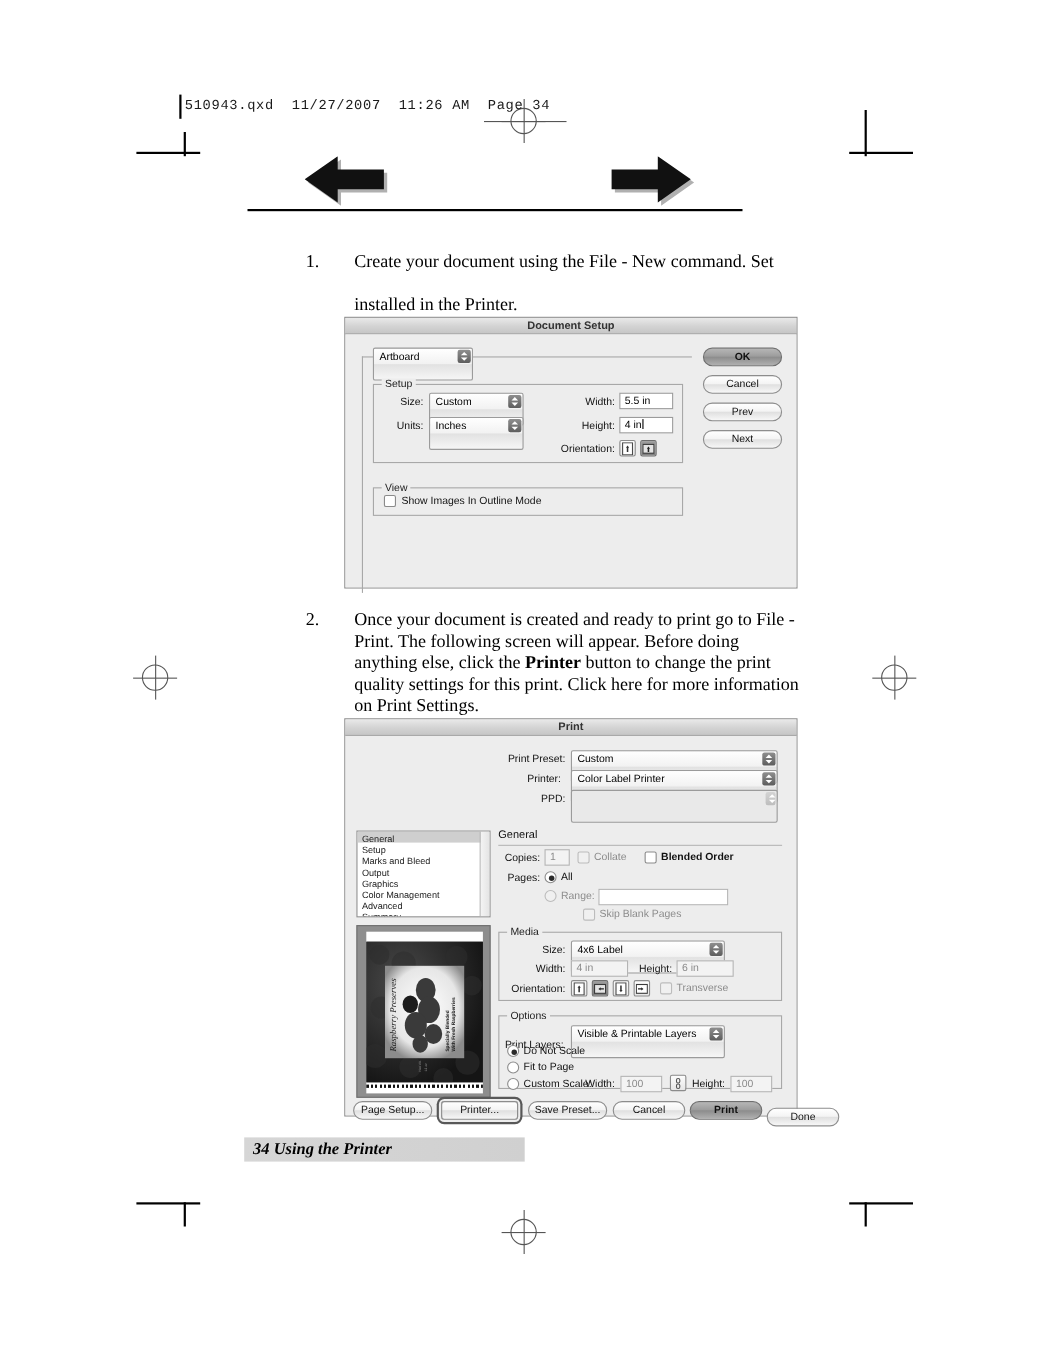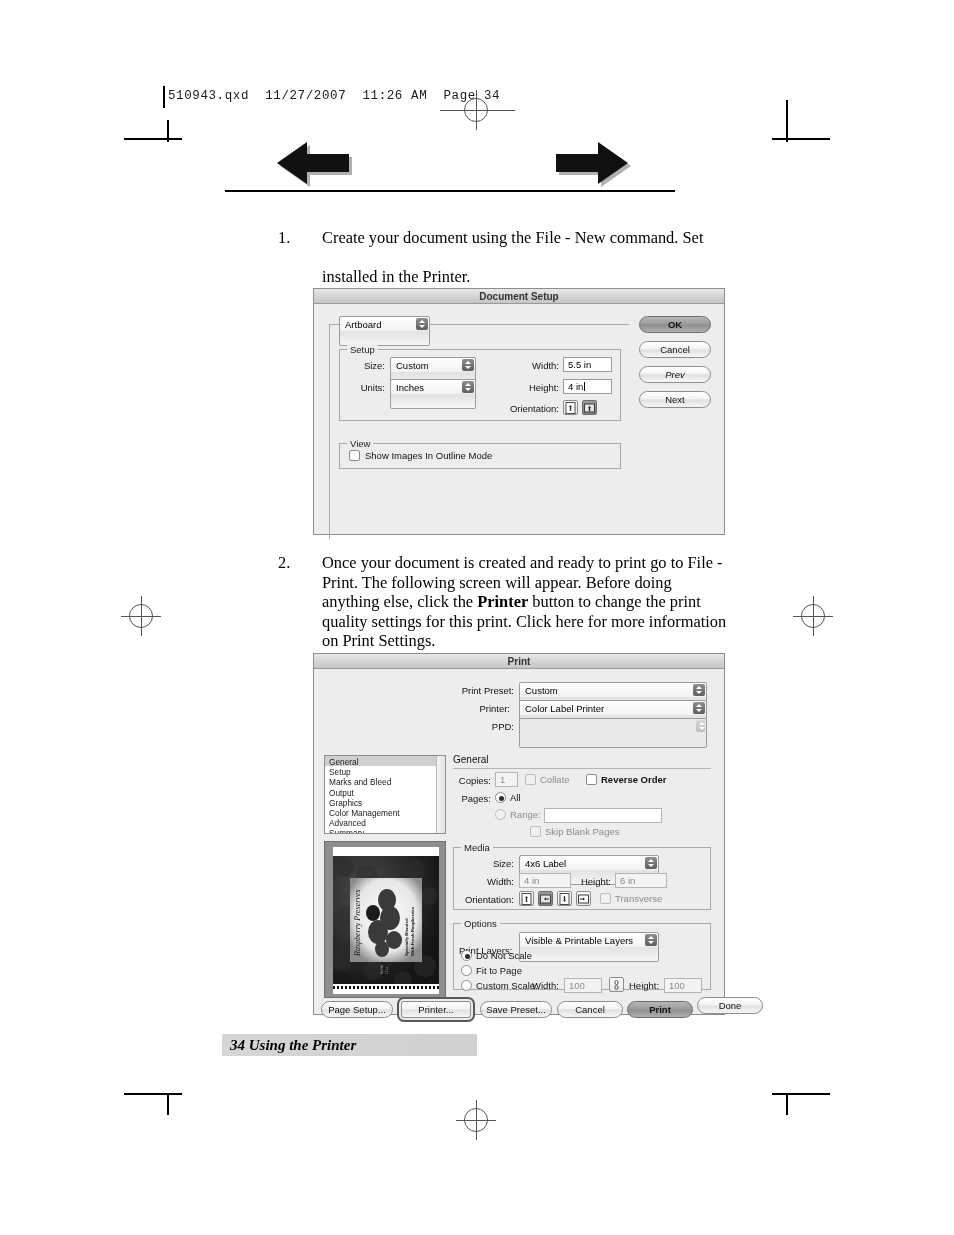--- a/index.html
+++ b/index.html
@@ -290,21 +290,21 @@
     </div>
 
     <div class="group" style="left:25px;top:139px;width:282px;height:26px;">
       <span class="group-label">View</span>
     </div>
     <div class="cbox" style="left:35px;top:146px;"></div>
     <span class="lbl-l" style="left:51px;top:146px;">Show Images In Outline Mode</span>
 
     <div class="btn default" style="left:325px;top:12px;width:72px;">OK</div>
     <div class="btn" style="left:325px;top:37px;width:72px;">Cancel</div>
-    <div class="btn" style="left:325px;top:62px;width:72px;font-style:italic;">Prev</div>
+    <div class="btn" style="left:325px;top:62px;width:72px;">Prev</div>
     <div class="btn" style="left:325px;top:87px;width:72px;">Next</div>
   </div>
 </div>
 
 <div class="step" style="left:278px;top:553px;width:455px;">
   <span class="num">2.</span>
   <span class="txt"><span>Once your document is created and ready to print go to File - Print. The following screen will appear. Before doing anything else, click the </span><b>Printer</b><span> button to change the print quality settings for this print. Click here for more information on Print Settings.</span></span>
 </div>
 
 <div class="dlg" style="left:313px;top:653px;width:412px;height:362px;">
@@ -388,21 +388,21 @@
     </div>
 
     <div class="section-hd" style="left:139px;top:85px;">General</div>
     <div class="section-rule" style="left:139px;top:99px;width:258px;"></div>
 
     <span class="lbl" style="left:133px;top:106px;width:44px;">Copies:</span>
     <div class="field flat" style="left:181px;top:103px;width:23px;">1</div>
     <div class="cbox dim" style="left:211px;top:105px;"></div>
     <span class="lbl-l lbl-dim" style="left:226px;top:105px;">Collate</span>
     <div class="cbox" style="left:272px;top:105px;"></div>
-    <span class="lbl-l" style="left:287px;top:105px;font-weight:bold;">Reverse Order</span>
+    <span class="lbl-l" style="left:287px;top:105px;font-weight:bold;">Blended Order</span>
 
     <span class="lbl" style="left:133px;top:124px;width:44px;">Pages:</span>
     <div class="radio on" style="left:181px;top:123px;"></div>
     <span class="lbl-l" style="left:196px;top:123px;">All</span>
 
     <div class="radio dim" style="left:181px;top:140px;"></div>
     <span class="lbl-l lbl-dim" style="left:196px;top:140px;">Range:</span>
     <div class="field" style="left:230px;top:139px;width:118px;border-color:#b4b4b4;"></div>
 
     <div class="cbox dim" style="left:216px;top:157px;"></div>
@@ -476,18 +476,18 @@
       </svg>
     </div>
     <span class="lbl-l" style="left:315px;top:311px;">Height:</span>
     <div class="field flat" style="left:350px;top:309px;width:38px;">100</div>
 
     <div class="btn" style="left:7px;top:332px;width:72px;">Page Setup...</div>
     <div class="btn focus-ring" style="left:87px;top:332px;width:70px;border-radius:3px;">Printer...</div>
     <div class="btn" style="left:166px;top:332px;width:72px;">Save Preset...</div>
     <div class="btn" style="left:243px;top:332px;width:66px;">Cancel</div>
     <div class="btn default" style="left:313px;top:332px;width:66px;">Print</div>
-    <div class="btn" style="left:383px;top:328px;width:66px;">Done</div>
+    <div class="btn" style="left:383px;top:338px;width:66px;">Done</div>
   </div>
 </div>
 
 <div class="footer-bar"></div>
 <div class="footer-txt">34  Using the Printer</div>
 
 </body></html>

